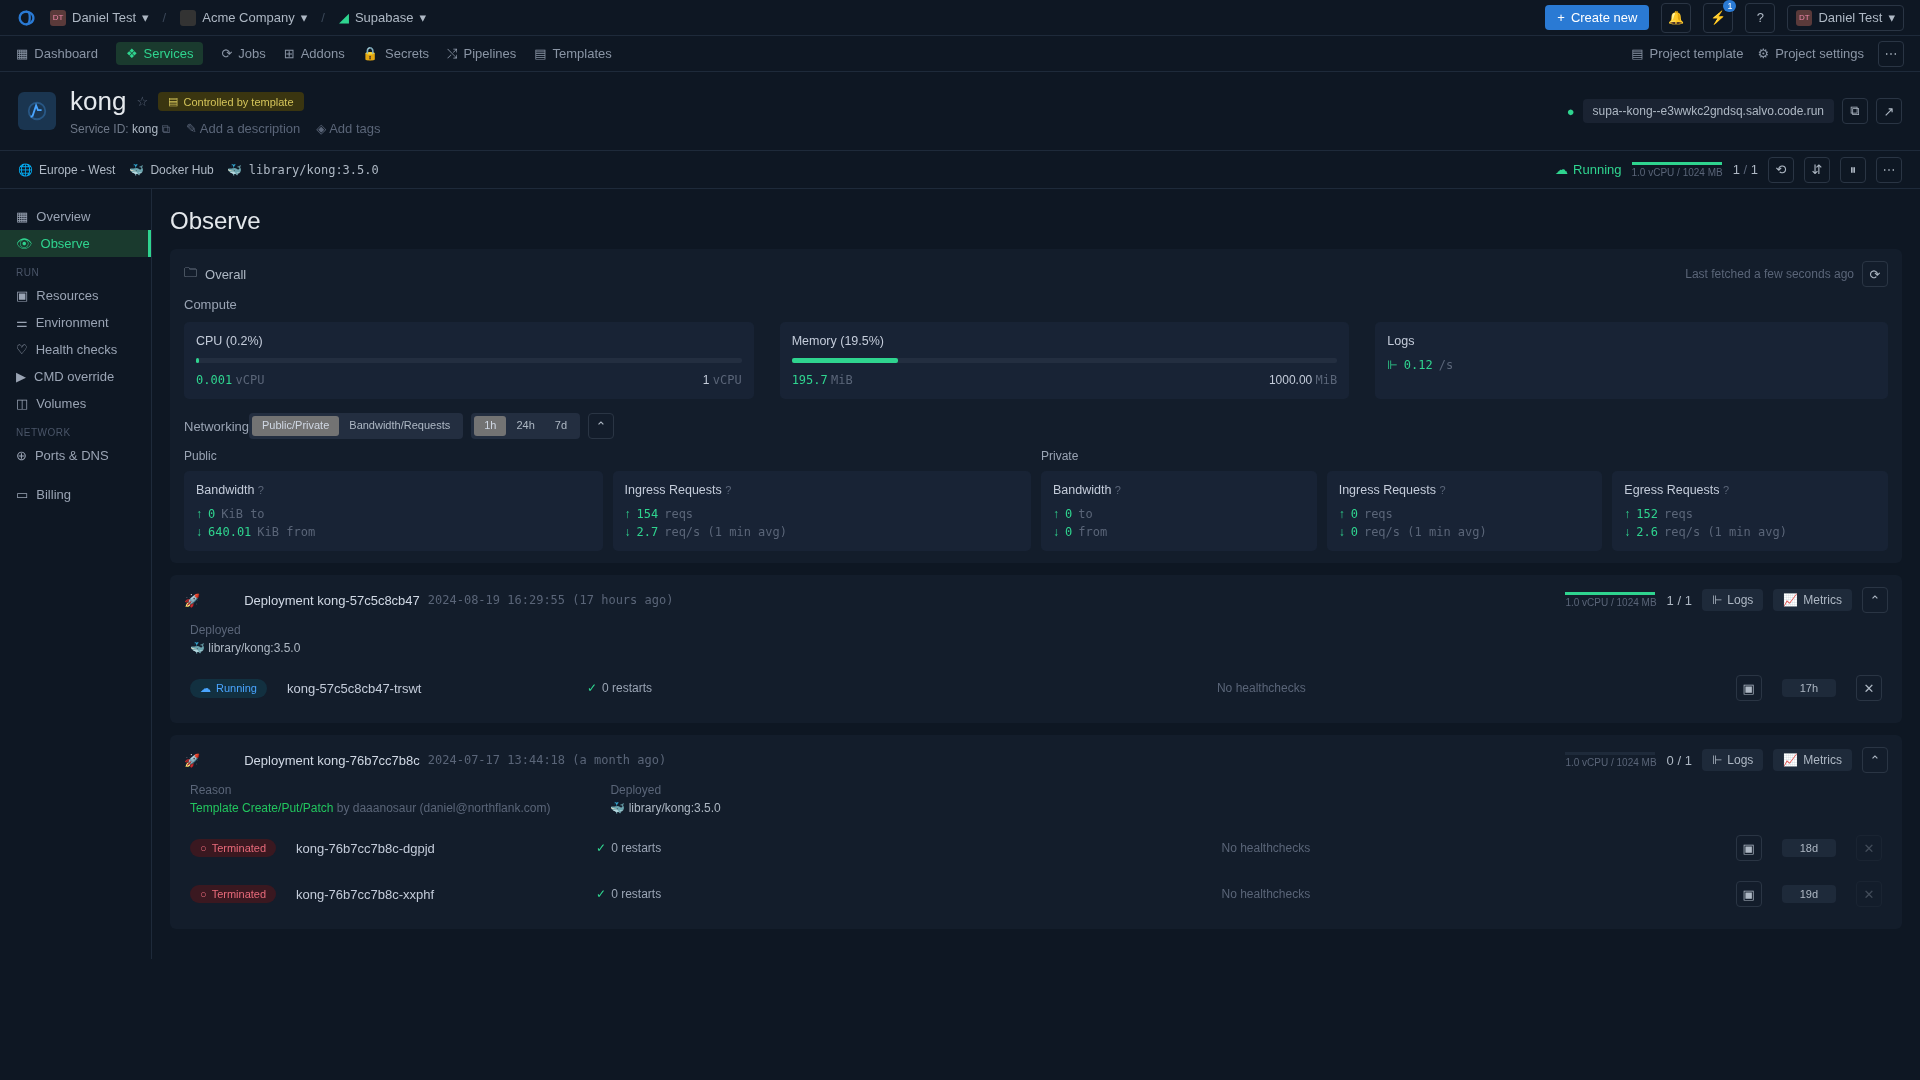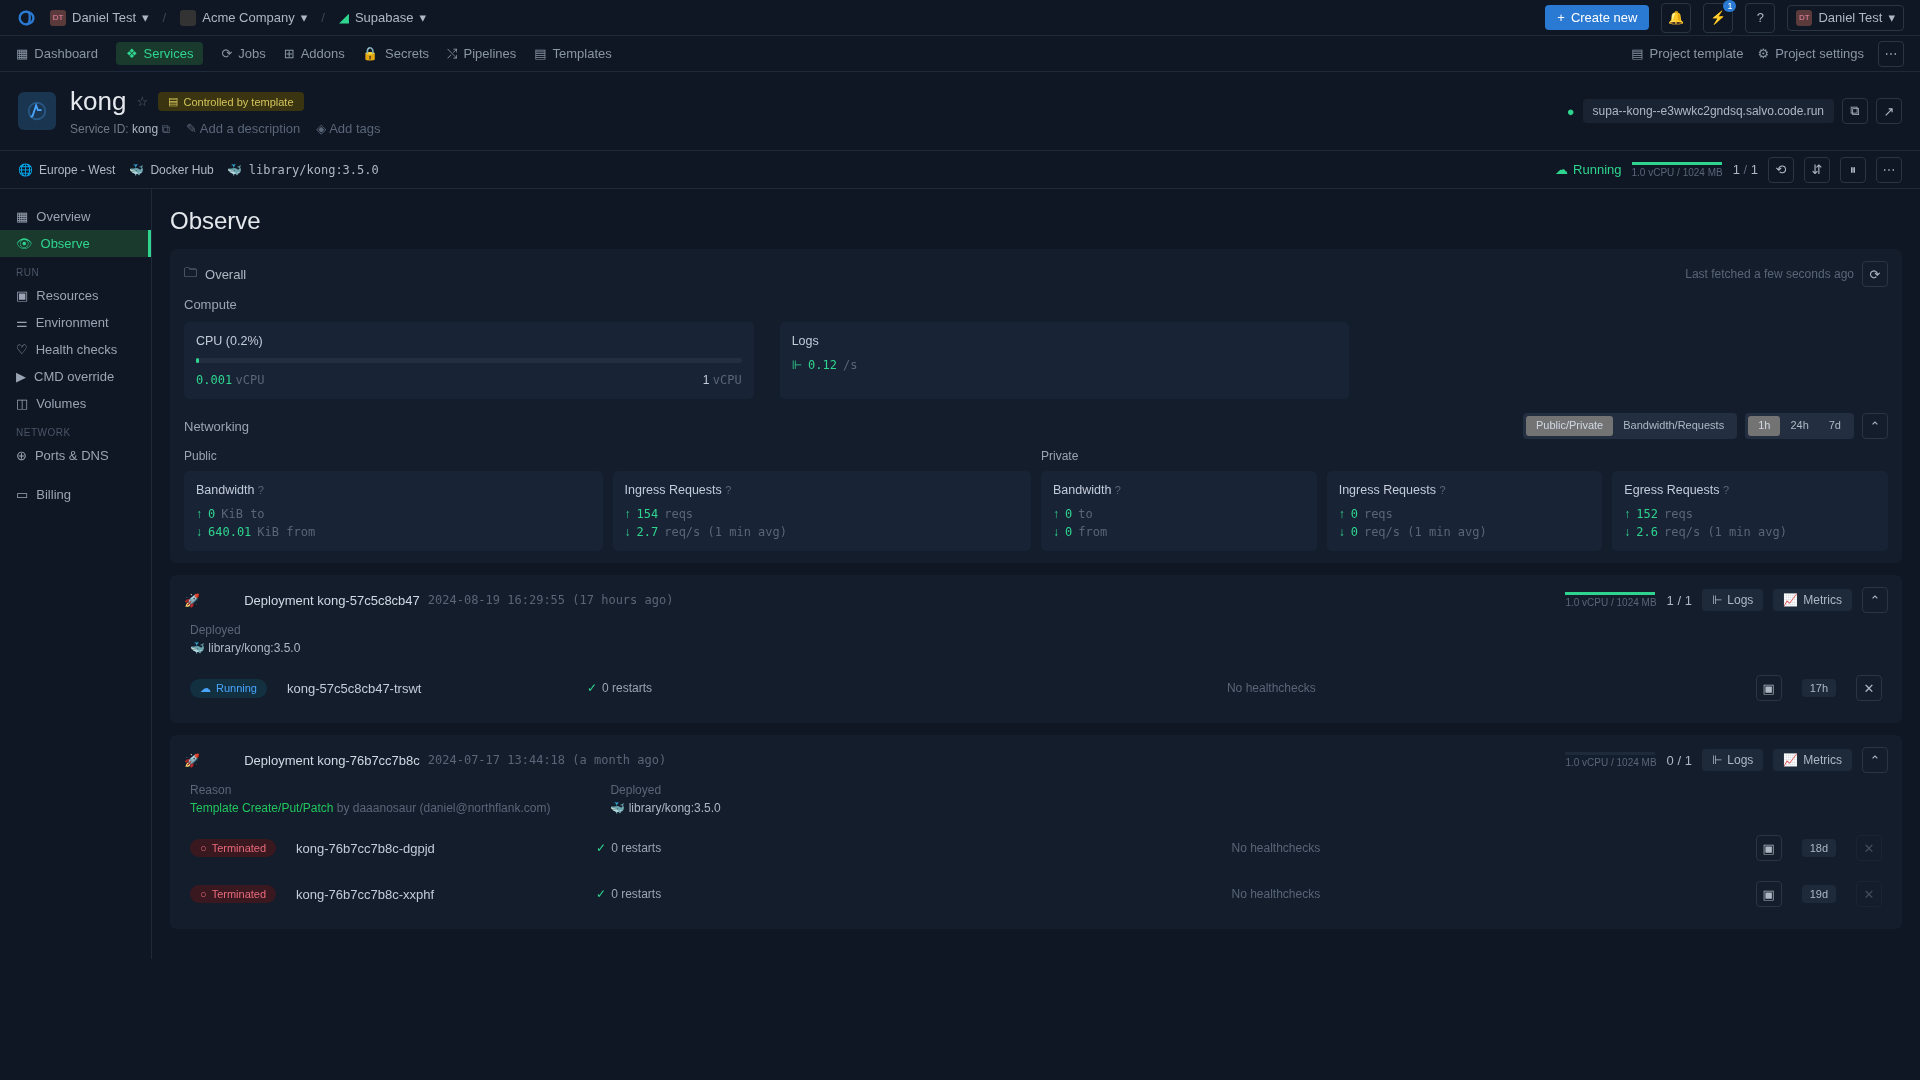--- a/index.html
+++ b/index.html
@@ -55,21 +55,21 @@
 .sec-title { font-size: 13px; color: #9aa4b4; margin-bottom: 10px; }
 .grid3 { display: grid; grid-template-columns: 1fr 1fr 0.9fr; gap: 26px; }
 .card { background: #182335; border-radius: 5px; padding: 12px; }
 .card-title { font-size: 12.5px; color: #c4ccda; margin-bottom: 10px; }
 .prog { height: 5px; background: #232e40; border-radius: 2px; margin-bottom: 10px; }
 .prog-fill { height: 5px; background: #2fd48f; border-radius: 2px; }
 .metric-row { display: flex; justify-content: space-between; font-size: 12px; }
 .metric-val { color: #2fd48f; font-family: 'SF Mono', Menlo, monospace; }
 .metric-unit { color: #5a6578; font-family: 'SF Mono', Menlo, monospace; }
 
-.net-head { display: flex; align-items: center; justify-content: space-between; margin: 14px 0 10px; }
+.net-head { display: flex; align-items: center; margin: 14px 0 10px; }
 .toggle-grp { display: flex; gap: 8px; }
 .tog-seg { background: #232e40; border-radius: 4px; padding: 3px; display: flex; }
 .tog-btn { padding: 3px 10px; font-size: 11px; cursor: pointer; border-radius: 3px; }
 .tog-btn.active { background: #737373; color: #d0d8e4; }
 .net-cols { display: flex; gap: 10px; }
 .net-col { flex: 1; }
 .net-grid { display: flex; gap: 10px; margin-top: 8px; align-items: flex-end; }
 .net-card { flex: 1; background: #182335; border-radius: 5px; padding: 12px; }
 .net-line { display: flex; align-items: center; gap: 6px; font-size: 12px; margin-top: 4px; }
 .up-ic { color: #2fd48f; }
@@ -86,21 +86,21 @@
 .deploy-body { padding: 10px 6px; }
 .dep-reason { font-size: 12px; color: #5a6578; margin-bottom: 4px; }
 .dep-row { display: flex; align-items: center; padding: 10px 6px; gap: 20px; }
 .status-pill { padding: 3px 10px; border-radius: 12px; font-size: 11px; display: flex; align-items: center; gap: 5px; }
 .status-pill.running { background: #123040; color: #4aa5ff; }
 .status-pill.term { background: #3a1820; color: #e86a7a; }
 .pod-name { color: #c4ccda; font-size: 13px; flex: 0 0 280px; }
 .restarts { display: flex; align-items: center; gap: 5px; font-size: 12px; color: #9aa4b4; flex: 0 0 200px; }
 .ic-ok { color: #2fd48f; }
 .hc { flex: 1; text-align: center; color: #5a6578; font-size: 12px; }
-.age-chip { padding: 3px 8px; background: #1e2a3a; border-radius: 4px; font-size: 11px; }
+.age-chip { padding: 3px 18px; background: #1e2a3a; border-radius: 4px; font-size: 11px; }
 svg { display: block; }
 .spec-block { display: flex; flex-direction: column; align-items: flex-start; }
 </style>
 </head>
 <body>
 
 <div class="topbar">
   <div class="topbar-left">
     <span>
         <svg width="22" height="22" viewBox="0 0 24 24" fill="none" stroke="#2a7ad4" stroke-width="2.5">
@@ -339,20 +339,30 @@
           <div class="card-title">CPU (0.2%)</div>
           <div class="prog">
               <div class="prog-fill" style="width:0.5%"></div>
             </div>
           <div class="metric-row">
             <span><span class="metric-val">0.001</span> <span class="metric-unit">vCPU</span></span>
             <span><span style="color:#c4ccda">1</span> <span class="metric-unit">vCPU</span></span>
           </div>
         </div>
         <div class="card">
+          <div class="card-title">Memory (19.5%)</div>
+          <div class="prog">
+              <div class="prog-fill" style="width:19.5%"></div>
+            </div>
+          <div class="metric-row">
+            <span><span class="metric-val">195.7</span> <span class="metric-unit">MiB</span></span>
+            <span><span style="color:#c4ccda">1000.00</span> <span class="metric-unit">MiB</span></span>
+          </div>
+        </div>
+        <div class="card">
           <div class="card-title">Logs</div>
           <div class="net-line">
               <span style="color:#2fd48f">⊩</span>
               <span class="net-num">0.12</span>
               <span class="net-suffix">/s</span>
             </div>
         </div>
       </div>
 
       <div class="net-head">

